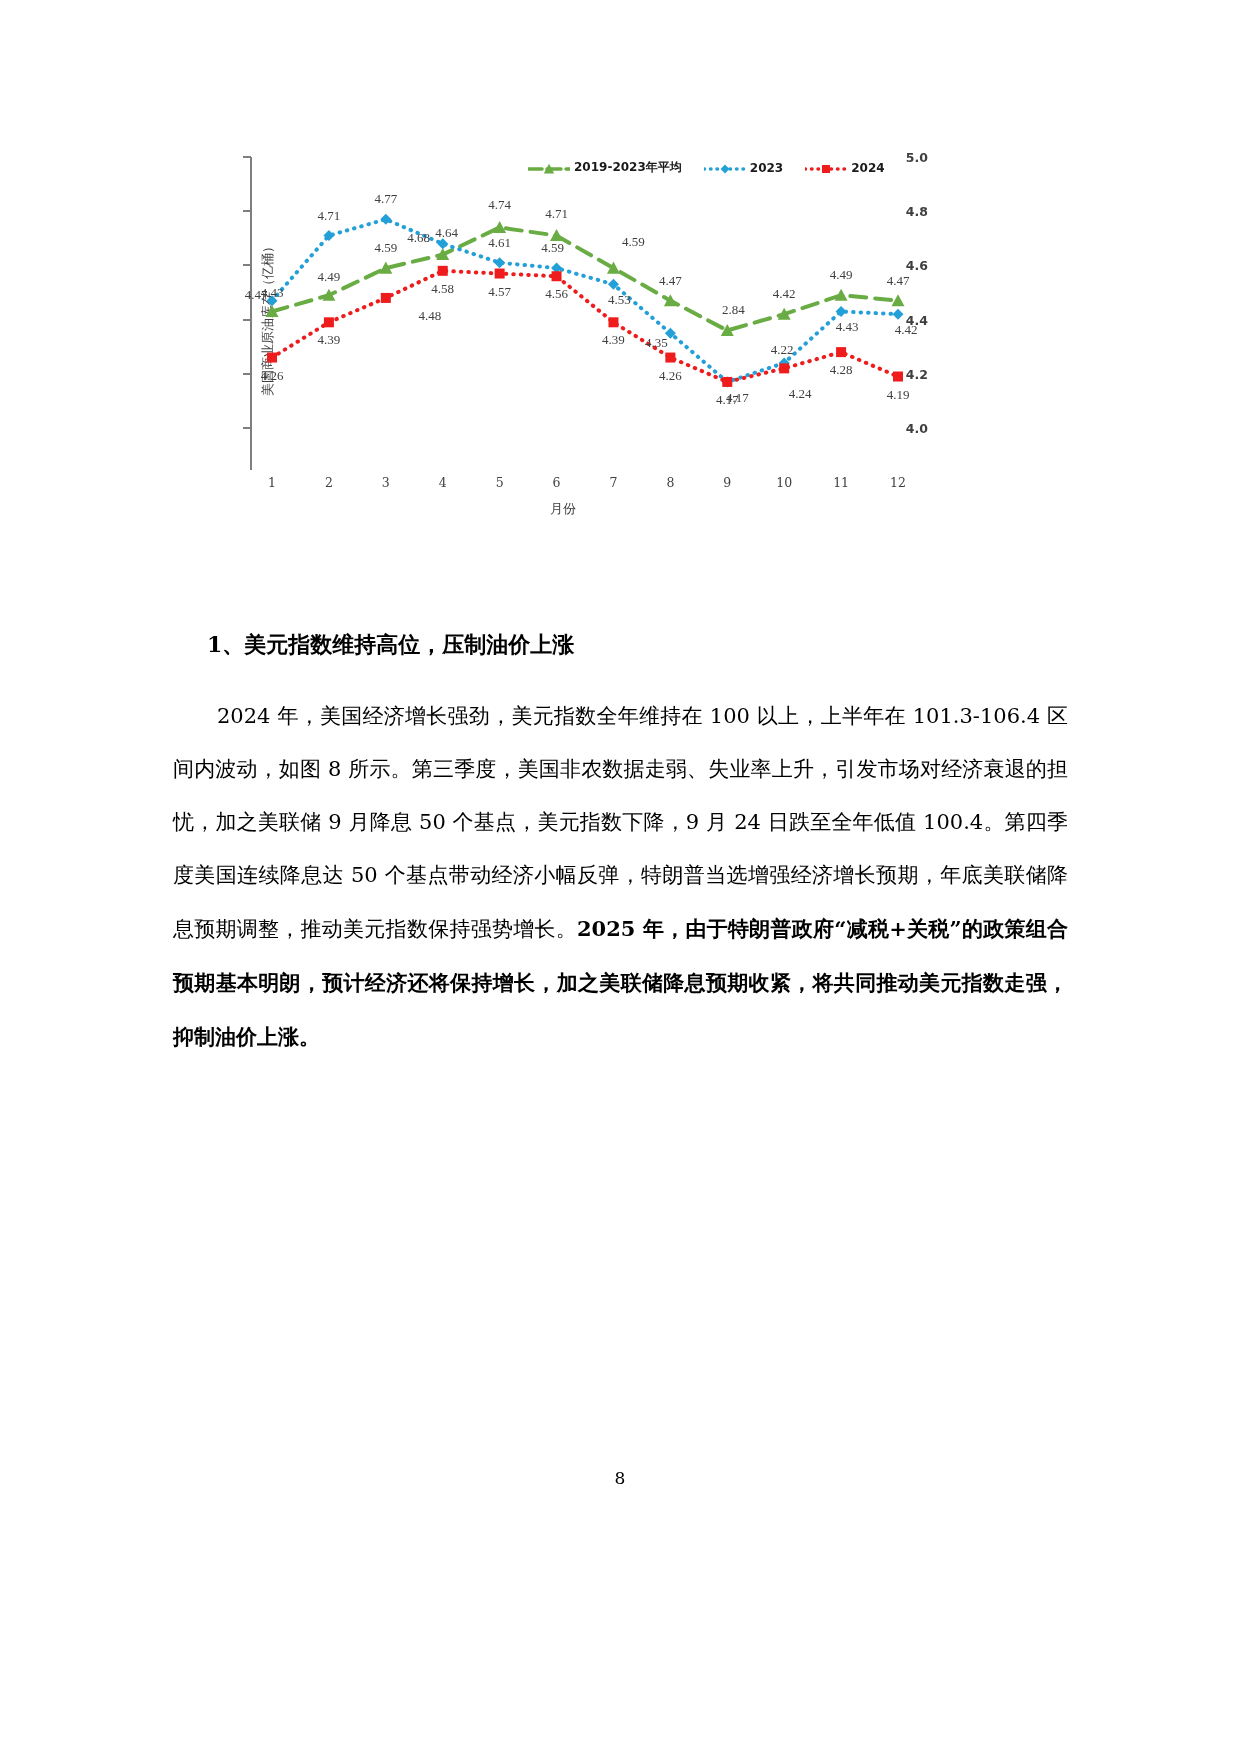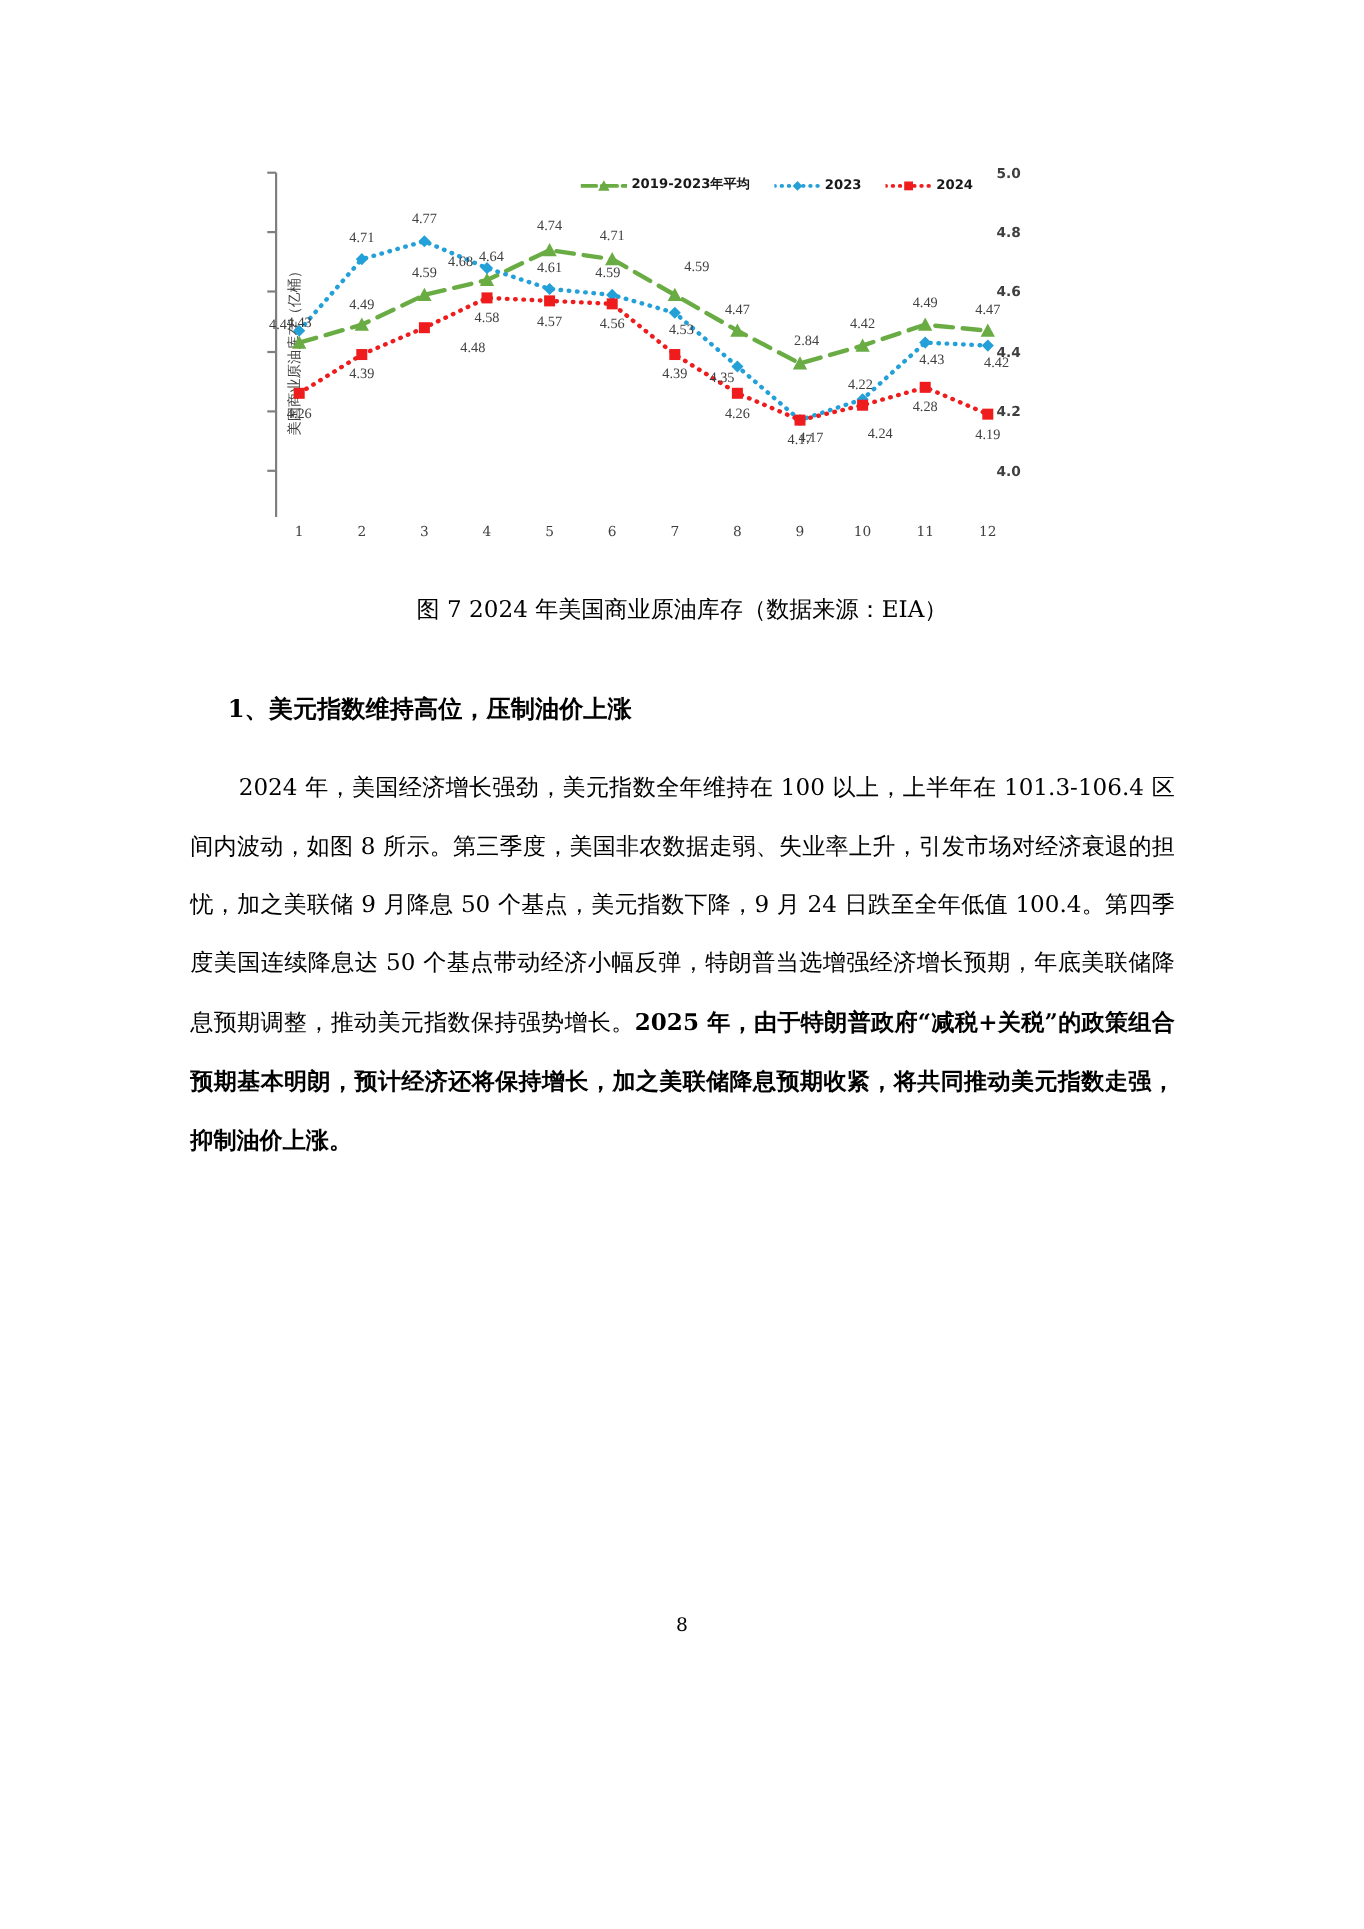--- a/index.html
+++ b/index.html
@@ -133,20 +133,21 @@
           <div class="xtick-label" style="left: 301.636px;">5</div>
           <div class="xtick-label" style="left: 358.545px;">6</div>
           <div class="xtick-label" style="left: 415.455px;">7</div>
           <div class="xtick-label" style="left: 472.364px;">8</div>
           <div class="xtick-label" style="left: 529.273px;">9</div>
           <div class="xtick-label" style="left: 586.182px;">10</div>
           <div class="xtick-label" style="left: 643.091px;">11</div>
           <div class="xtick-label" style="left: 700px;">12</div>
         </div>
 
+      <div class="xlabel">月份</div>
 
       <div class="legend" id="legend">
           <div class="legend-item">
             <div class="legend-line"><svg width="42" height="14">
                 <line x1="0" y1="7" x2="42" y2="7" stroke="#6aac44" stroke-width="3.5" stroke-dasharray="14,5" stroke-linecap="round"></line>
                 <polygon points="21,1.7999999999999998 15.8,11.42 26.2,11.42" fill="#6aac44"></polygon>
               </svg></div>
             <span>2019-2023年平均</span>
           </div>
           <div class="legend-item">
@@ -242,21 +243,20 @@
             <div class="dlabel" style="left: 420.364px; top: 218.54px;">4.26</div>
             <div class="dlabel" style="left: 477.273px; top: 242.93px;">4.17</div>
             <div class="dlabel" style="left: 532.182px; top: 193.38px;">4.22</div>
             <div class="dlabel" style="left: 591.091px; top: 213.12px;">4.28</div>
             <div class="dlabel" style="left: 648px; top: 237.51px;">4.19</div>
           </div>
       </div>
     </div>
   </div>
 
-  <div class="caption">图 7 2024 年美国商业原油库存（数据来源：EIA）</div>
 
   <div class="body-area">
     <div class="h-sub">1、美元指数维持高位，压制油价上涨</div>
     <p class="para"><span>2024 年，美国经济增长强劲，美元指数全年维持在 100 以上，上半年在 101.3-106.4 区间内波动，如图 8 所示。第三季度，美国非农数据走弱、失业率上升，引发市场对经济衰退的担忧，加之美联储 9 月降息 50 个基点，美元指数下降，9 月 24 日跌至全年低值 100.4。第四季度美国连续降息达 50 个基点带动经济小幅反弹，特朗普当选增强经济增长预期，年底美联储降息预期调整，推动美元指数保持强势增长。</span><b>2025 年，由于特朗普政府“减税+关税”的政策组合预期基本明朗，预计经济还将保持增长，加之美联储降息预期收紧，将共同推动美元指数走强，抑制油价上涨。</b></p>
   </div>
 
   <div class="pagenum">8</div>
 </div>
 
 </body></html>

